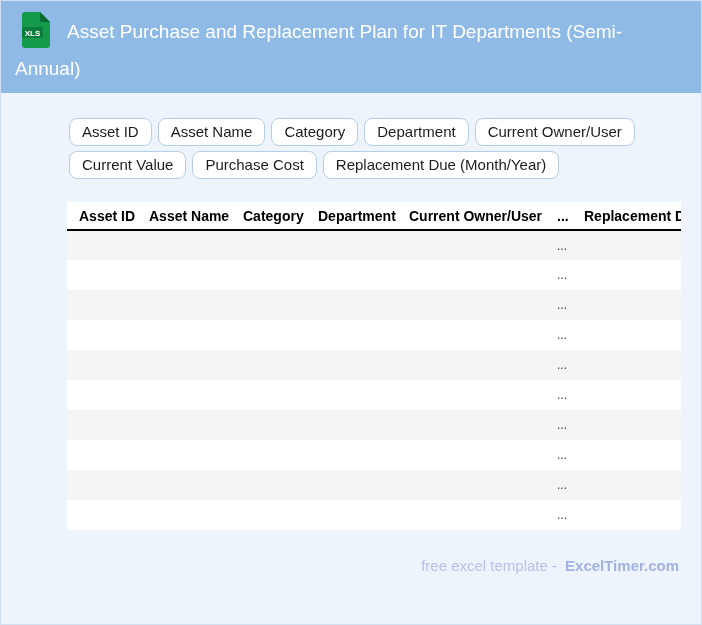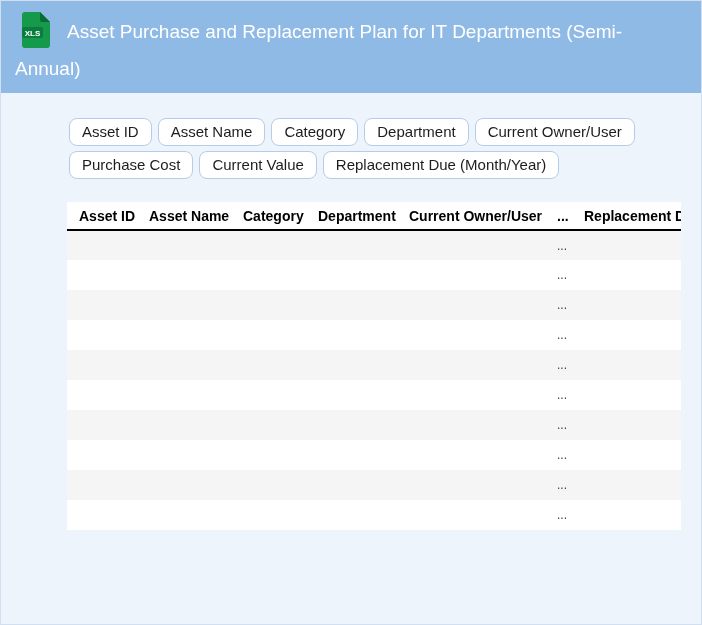--- a/index.html
+++ b/index.html
@@ -125,22 +125,22 @@
       </svg>
     </span><span class="title">Asset Purchase and Replacement Plan for IT Departments (Semi-Annual)</span>
   </header>
 
   <div class="chips">
       <span class="chip">Asset ID</span>
       <span class="chip">Asset Name</span>
       <span class="chip">Category</span>
       <span class="chip">Department</span>
       <span class="chip">Current Owner/User</span>
+      <span class="chip">Current Value</span>
       <span class="chip">Purchase Cost</span>
-      <span class="chip">Current Value</span>
       <span class="chip">Replacement Due (Month/Year)</span>
     </div>
 
   <div class="table-wrap">
     <table class="asset-table">
       <thead>
         <tr>
             <th>Asset ID</th>
             <th>Asset Name</th>
             <th>Category</th>
@@ -238,14 +238,17 @@
             <td></td>
             <td></td>
             <td></td>
             <td>...</td>
             <td></td>
           </tr>
         </tbody>
     </table>
   </div>
 
+  <div class="footer">
+    <span class="prefix">free excel template -</span><a class="brand">ExcelTimer.com</a>
+  </div>
 
 </div>
 
 </body></html>

